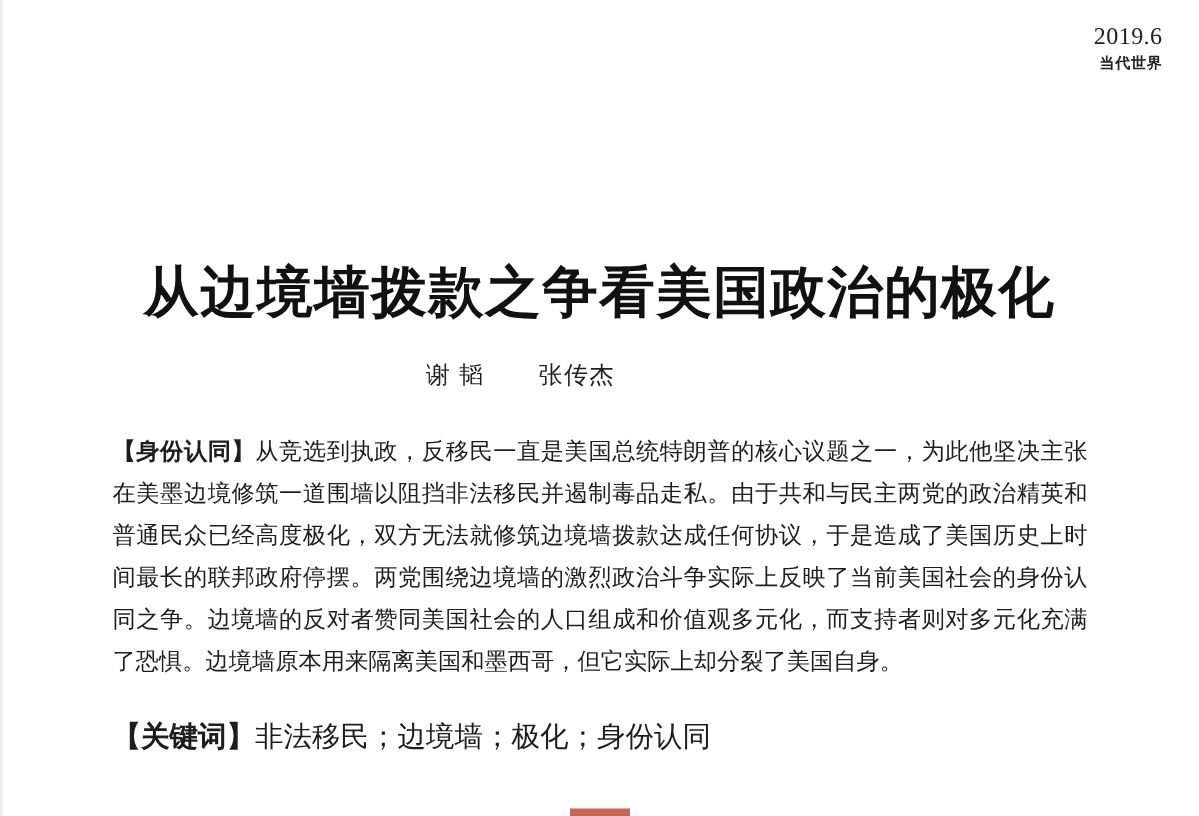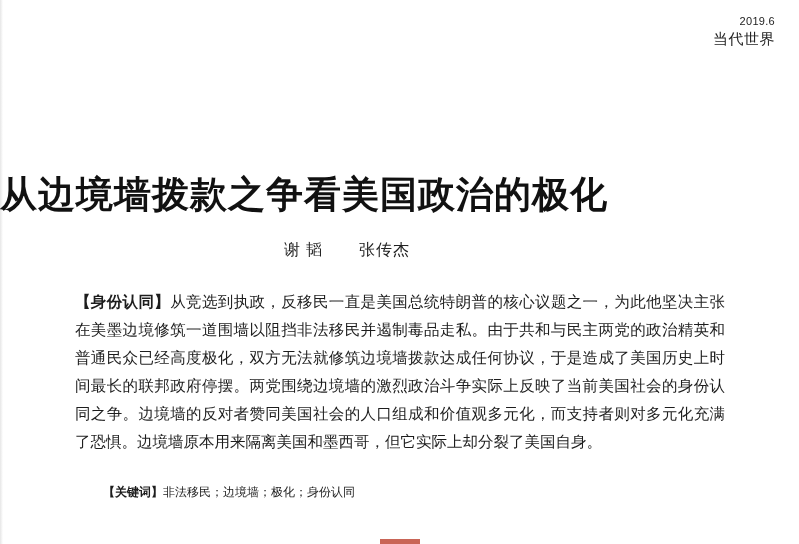--- a/index.html
+++ b/index.html
@@ -23,37 +23,39 @@
   }
   
   .journal-mark {
     position: absolute;
     top: 14px;
     right: 24px;
     text-align: right;
     line-height: 1.35;
   }
   .journal-issue {
-    font-family: Liberation Sans, sans-serif;
-    font-size: 11px;
+    font-family: Liberation Serif, serif;
+    font-size: 16px;
     color: #222;
     letter-spacing: 0.3px;
   }
   .journal-name {
     font-family: "Liberation Sans", "DejaVu Sans", sans-serif;
-    font-size: 15px;
+    font-size: 10px;
     color: #222;
     letter-spacing: 0.5px;
+    font-weight: bold;
   }
   
   .title {
     position: absolute;
     top: 170px;
     left: 0;
     width: 799px;
+    text-align: center;
     font-size: 37px;
     font-weight: bold;
     letter-spacing: 1px;
     color: #111;
     font-family: "Liberation Sans", "DejaVu Sans", sans-serif;
   }
   .authors {
     position: absolute;
     top: 240px;
     left: 0;
@@ -80,24 +82,23 @@
     text-justify: inter-ideograph;
   }
   .abstract .lead {
     font-weight: bold;
   }
   .keywords {
     position: absolute;
     top: 478px;
     left: 75px;
     width: 650px;
-    font-size: 12px;
+    font-size: 19px;
     line-height: 28px;
     color: #1d1d1d;
-    margin-left: 28px;
   }
   .keywords .lead {
     font-weight: bold;
   }
   .doi {
     position: absolute;
     top: 512px;
     left: 75px;
     width: 650px;
     font-size: 15.5px;

